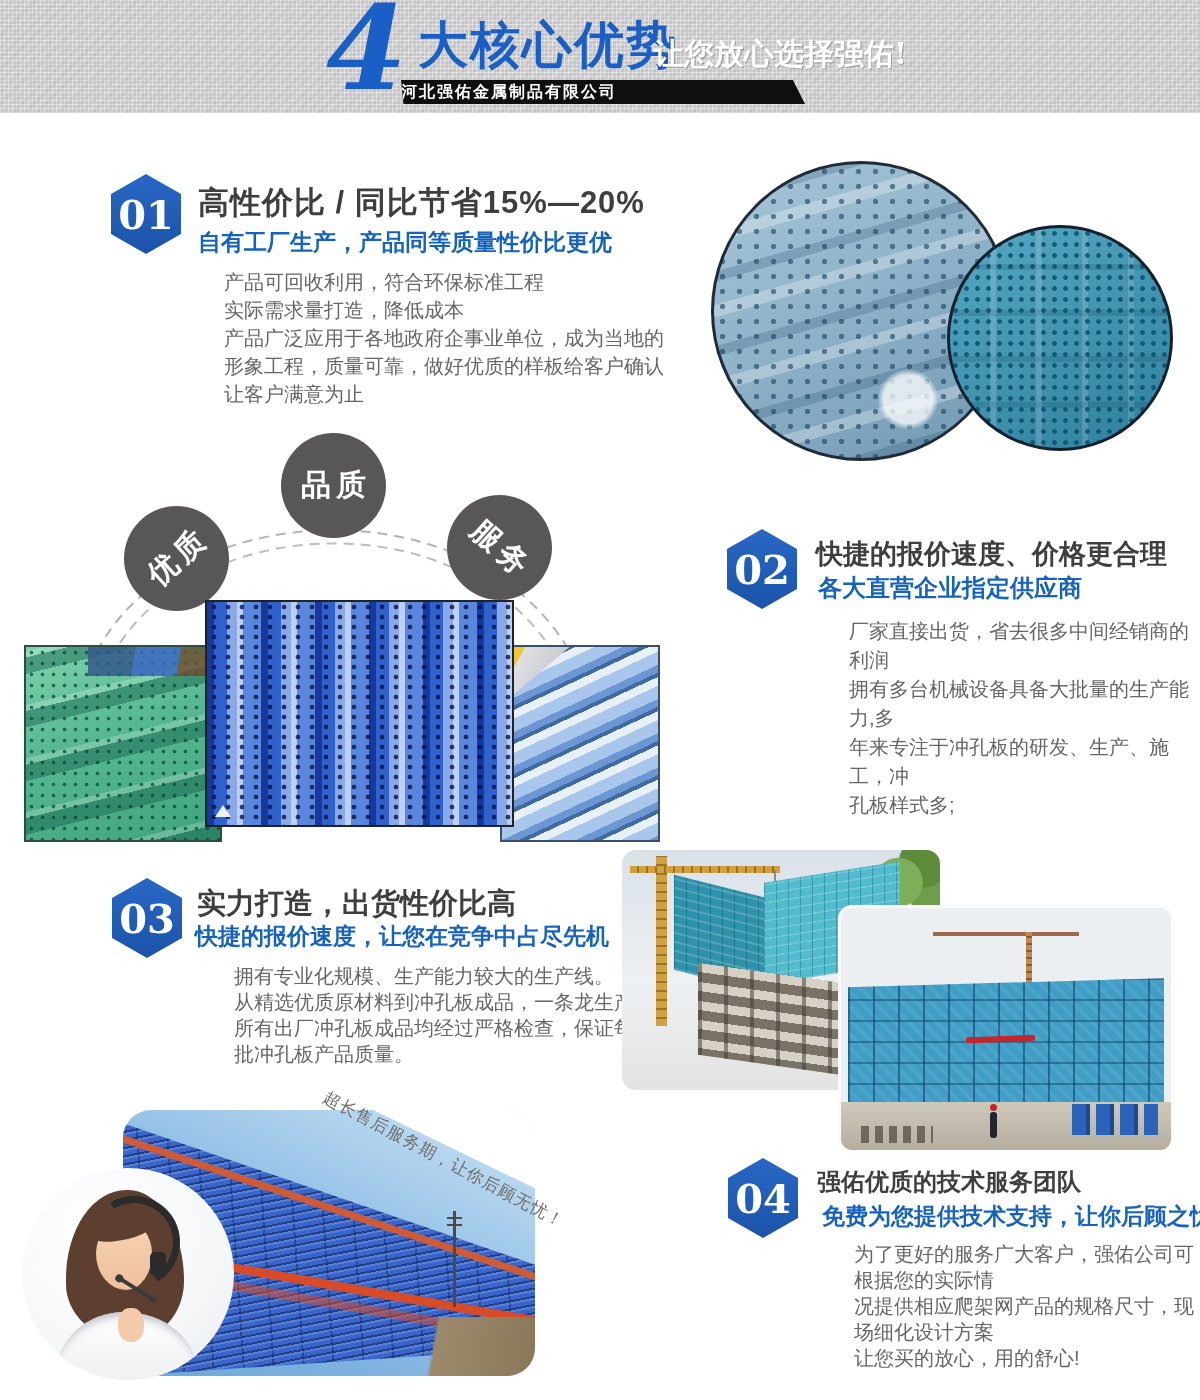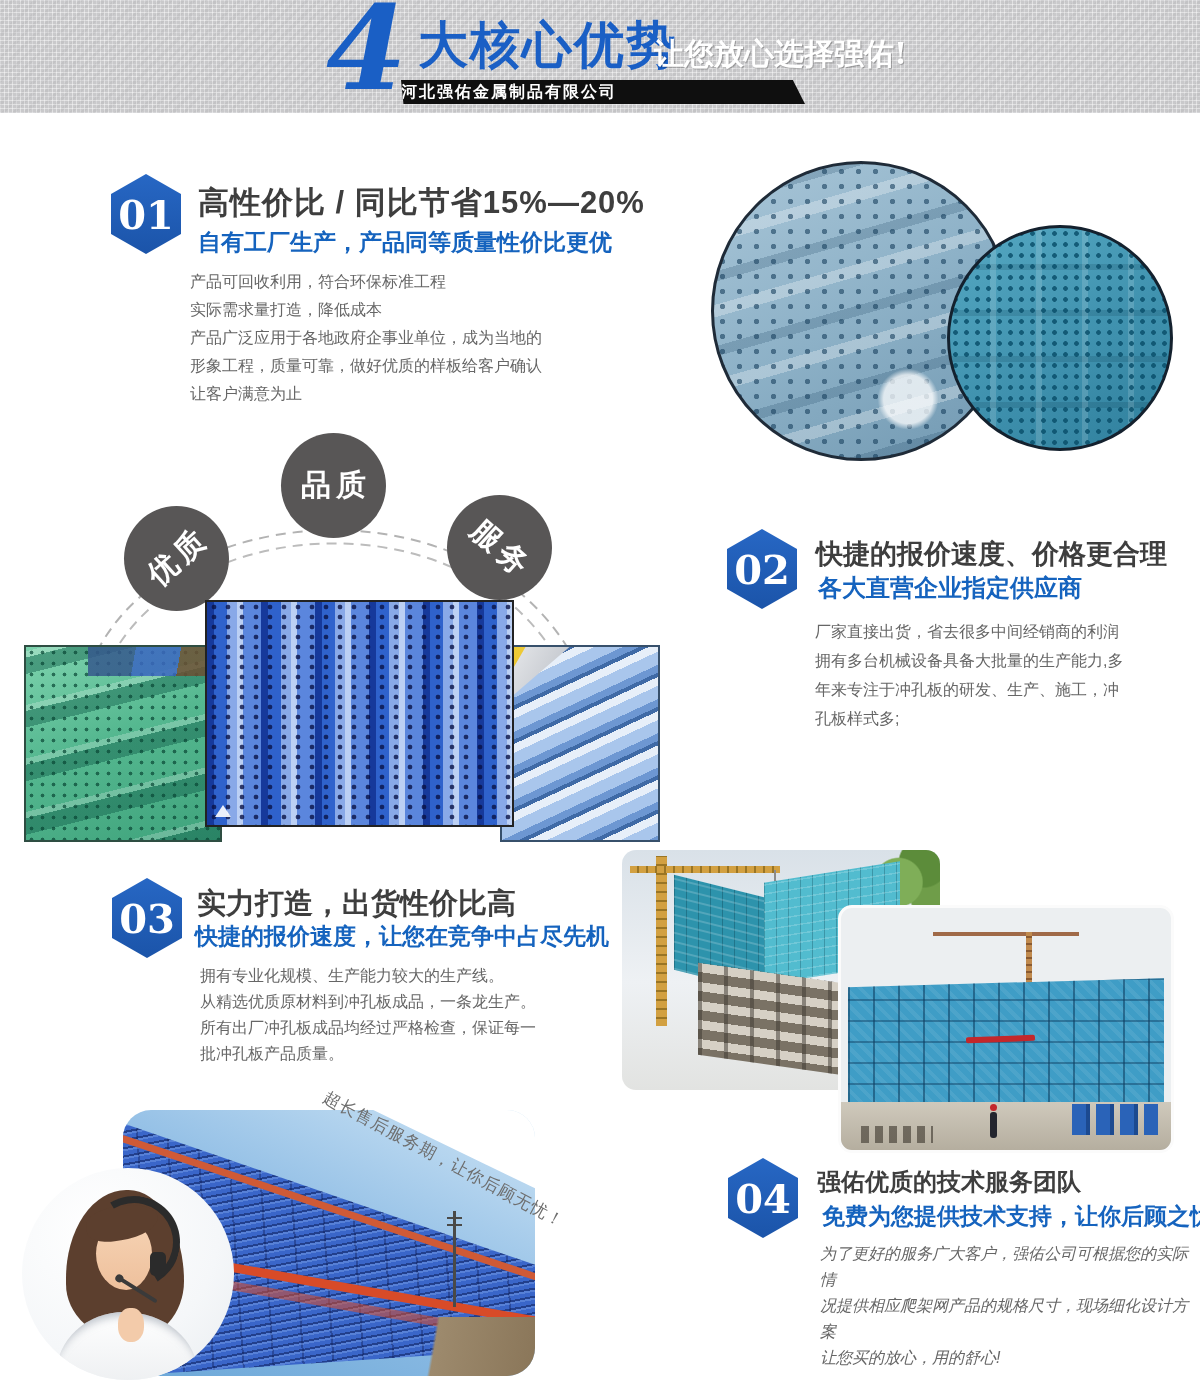--- a/index.html
+++ b/index.html
@@ -25,38 +25,38 @@
 
   
   .hex{position:absolute;width:70px;height:80px;
     clip-path:polygon(50% 0,100% 25%,100% 75%,50% 100%,0 75%,0 25%);
     background:linear-gradient(180deg,#2767c4 0%,#1b54a9 100%);
     display:flex;align-items:center;justify-content:center;color:#fff;
     font-family:"DejaVu Serif",serif;font-weight:bold;font-size:40px;}
 
   .adv-title{position:absolute;color:#3e3e3e;font-weight:bold;white-space:nowrap;}
   .adv-sub{position:absolute;color:#1563be;font-weight:bold;font-family:"DejaVu Serif",serif;white-space:nowrap;}
-  .adv-body{position:absolute;color:#666;font-size:16px;white-space:pre-line;}
+  .adv-body{position:absolute;color:#666;font-size:20px;white-space:pre-line;margin-left:34px;}
   .serif{font-family:"DejaVu Serif",serif;}
 
   #t1{left:198px;top:182px;font-size:31px;letter-spacing:1px;}
   #s1{left:198px;top:227px;font-size:23px;}
   #b1{left:190px;top:268px;line-height:28px;}
 
   #t2{left:816px;top:536px;font-size:27px;}
   #s2{left:818px;top:572px;font-size:24px;}
   #b2{left:815px;top:617px;line-height:29px;}
 
   #t3{left:197px;top:884px;font-size:29px;}
   #s3{left:195px;top:921px;font-size:23px;}
   #b3{left:200px;top:963px;line-height:26px;}
 
   #t4{left:817px;top:1166px;font-size:24px;}
   #s4{left:822px;top:1201px;font-size:23px;}
-  #b4{left:820px;top:1241px;line-height:26px;font-style:italic;}
+  #b4{left:820px;top:1241px;line-height:26px;}
 
   
   .arc-svg{position:absolute;left:58px;top:425px;}
   .badge{position:absolute;width:105px;height:105px;border-radius:50%;background:#585656;
     display:flex;align-items:center;justify-content:center;z-index:2;}
   .badge span{color:#fff;font-size:30px;font-weight:bold;letter-spacing:5px;text-indent:5px;}
   #badge-youzhi{left:124px;top:506px;}
   #badge-youzhi span{transform:rotate(-42deg);}
   #badge-pinzhi{left:281px;top:433px;}
   #badge-fuwu{left:447px;top:495px;}

